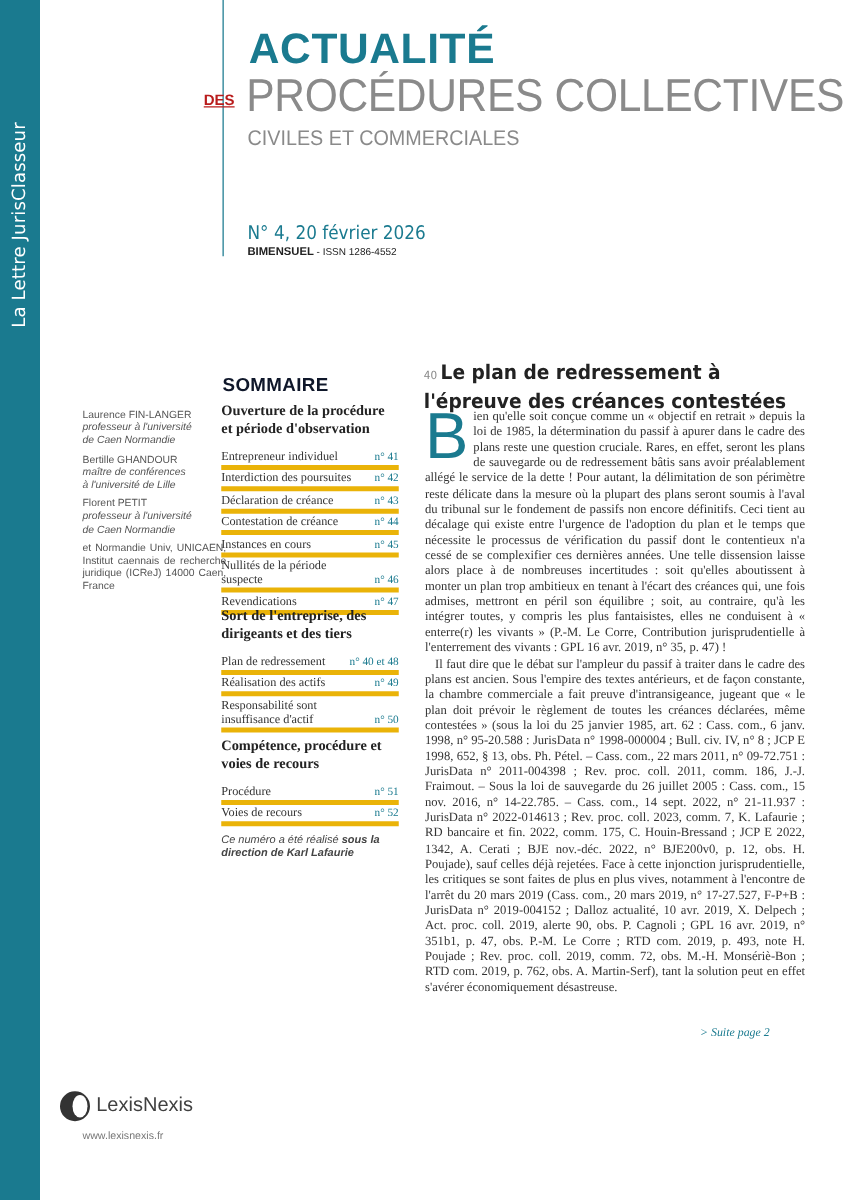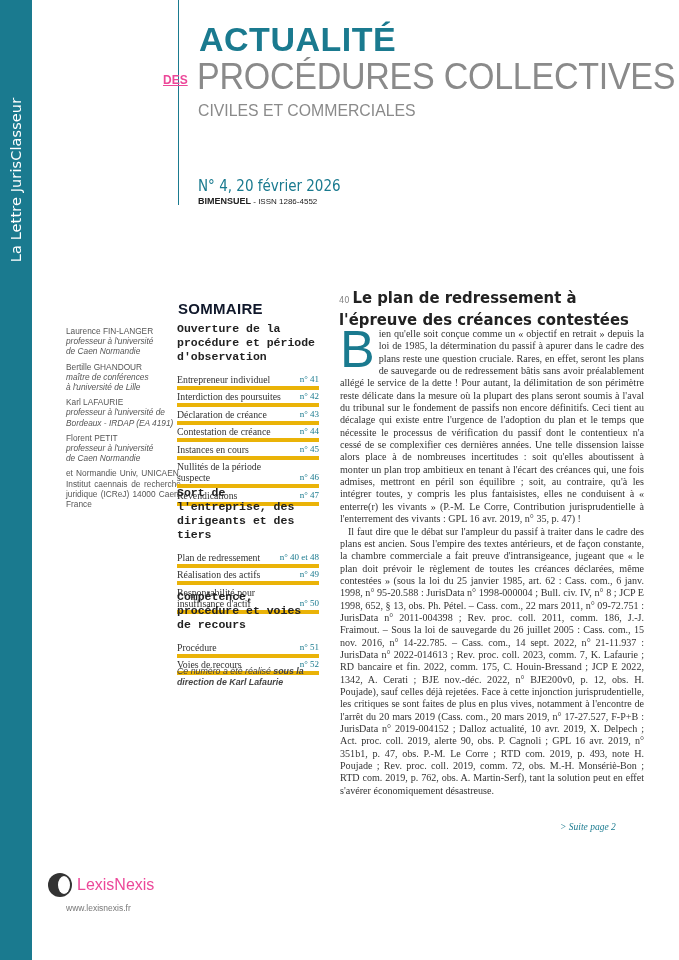--- a/index.html
+++ b/index.html
@@ -4,73 +4,72 @@
 <style>
   html, body { margin:0; padding:0; }
   body { width:679px; height:960px; position:relative; background:#fff; overflow:hidden;
          font-family:"Liberation Serif", serif; color:#333; }
   .sidebar { position:absolute; left:0; top:0; width:32px; height:960px; background:#1a7a8f; }
   .sidebar-text { position:absolute; left:16px; top:180px; transform:translate(-50%,-50%) rotate(-90deg);
          white-space:nowrap; color:#fff; font-family:"DejaVu Sans", sans-serif; font-size:14.5px; letter-spacing:0.1px; }
   .vline { position:absolute; left:178px; top:0; width:1px; height:205px; background:#1a7a8f; }
   .t1 { position:absolute; left:199px; top:20px; font-family:"Liberation Sans", sans-serif; font-weight:bold;
         color:#1a7a8f; font-size:34px; letter-spacing:0.5px; }
-  .des { position:absolute; left:163px; top:73px; font-family:"Liberation Sans", sans-serif; font-weight:bold; color:#ec4899; font-size:12px;text-decoration:underline; }
+  .des { position:absolute; left:163px; top:73px; font-family:"Liberation Sans", sans-serif; font-weight:bold; color:#b91c1c; font-size:12px;text-decoration:underline; }
   .t2 { position:absolute; left:197px; top:56px; font-family:"Liberation Sans", sans-serif; color:#8a8a8a;
         font-size:37px; letter-spacing:-0.3px; transform:scaleX(0.92); transform-origin:left; white-space:nowrap; }
   .t3 { position:absolute; left:198px; top:101px; font-family:"Liberation Sans", sans-serif; color:#8a8a8a; font-size:17px;
         transform:scaleX(0.93); transform-origin:left; white-space:nowrap; }
   .issue { position:absolute; left:198px; top:177px; font-family:"DejaVu Sans", sans-serif; color:#1a7a8f; font-size:15px;
         transform:scaleX(0.9); transform-origin:left; white-space:nowrap; }
   .issn { position:absolute; left:198px; top:196px; font-family:"Liberation Sans", sans-serif; font-size:8px; color:#222; white-space:nowrap; }
   .issn b { font-size:9px; }
   .authors { position:absolute; left:48px; top:326px; width:115px; font-family:"Liberation Sans", sans-serif; font-size:8.3px; line-height:10.2px; color:#555;margin-left:18px; }
   .authors .a { margin-bottom:5px; }
   .authors i { display:block; }
   .somm { position:absolute; left:178px; top:300px; font-family:"Liberation Sans", sans-serif; font-weight:bold; color:#0f172a; font-size:15px; letter-spacing:0.3px; }
   .toc { position:absolute; left:177px; width:142px; }
-  .sec-h { font-family:Liberation Mono, monospace; font-weight:bold; font-size:11.5px; line-height:14px; color:#222; margin-bottom:8px; }
+  .sec-h { font-family:Liberation Serif, serif; font-weight:bold; font-size:11.5px; line-height:14px; color:#222; margin-bottom:8px; }
   .row { display:flex; justify-content:space-between; align-items:flex-end; border-bottom:4px solid #eab308;
          font-family:"Liberation Serif", serif; font-size:9.8px; line-height:11px; padding:1.5px 0 1px; color:#333; }
   .row .n { color:#1a7a8f; font-size:9px; white-space:nowrap; margin-left:4px; }
   .note { position:absolute; left:177px; top:666px; width:150px; font-size:8.8px; line-height:10.5px; color:#444; font-style:italic; font-family:"Liberation Sans", sans-serif; }
   .art-title { position:absolute; left:339px; top:288px; width:320px; font-family:"DejaVu Sans", sans-serif; font-weight:bold;
          font-size:16px; line-height:19px; color:#222; transform:scaleX(0.93); transform-origin:left; }
   .art-title .num { font-weight:normal; font-size:9px; color:#888; margin-right:3px; }
   .body { position:absolute; left:340px; top:328px; width:304px; font-family:"Liberation Serif", serif; font-size:10.1px;
           line-height:12.35px; color:#333; text-align:justify; hyphens:none; }
   .body p { margin:0; }
   .body p + p { text-indent:8px; }
   .dropcap { float:left; font-family:"Liberation Sans", sans-serif; color:#1a7a8f; font-size:52px; line-height:40px; margin:0 4px 0 0; padding-top:1px; }
   .suite { position:absolute; left:560px; top:822px; width:84px; text-align:left; color:#1a7a8f; font-style:italic; font-size:9.5px; font-family:"Liberation Serif", serif; }
   .logo { position:absolute; left:48px; top:873px; display:flex; align-items:center; }
   .logo-mark { width:24px; height:24px; border-radius:50%; background:#333; position:relative; overflow:hidden; }
   .logo-mark::after { content:""; position:absolute; left:10px; top:3px; width:12px; height:18px; border-radius:50%; background:#fff; }
-  .logo-text { font-family:"Liberation Sans", sans-serif; font-size:16px; color:#ec4899; margin-left:5px; }
+  .logo-text { font-family:"Liberation Sans", sans-serif; font-size:16px; color:#404040; margin-left:5px; }
   .url { position:absolute; left:66px; top:903px; font-family:"Liberation Sans", sans-serif; font-size:8.5px; color:#777; }
 </style>
 </head>
 <body>
 
 <div class="sidebar">
   <div class="sidebar-text">La Lettre JurisClasseur</div>
 </div>
 <div class="vline"></div>
 
 <div class="t1">ACTUALITÉ</div>
 <div class="des">DES</div>
 <div class="t2">PROCÉDURES COLLECTIVES</div>
 <div class="t3">CIVILES ET COMMERCIALES</div>
 <div class="issue">N° 4, 20 février 2026</div>
 <div class="issn"><b>BIMENSUEL</b><span> - ISSN 1286-4552</span></div>
 
 <div class="authors">
   <div class="a"><span>Laurence FIN-LANGER</span><i>professeur à l'université</i><i>de Caen Normandie</i></div>
   <div class="a"><span>Bertille GHANDOUR</span><i>maître de conférences</i><i>à l'université de Lille</i></div>
-  <div class="a"><span>Karl LAFAURIE</span><i>professeur à l'université de</i><i>Bordeaux - IRDAP (EA 4191)</i></div>
   <div class="a"><span>Florent PETIT</span><i>professeur à l'université</i><i>de Caen Normandie</i></div>
   <div class="a" style="text-align:justify">et Normandie Univ, UNICAEN, Institut caennais de recherche juridique (ICReJ) 14000 Caen, France</div>
 </div>
 
 <div class="somm">SOMMAIRE</div>
 
 <div class="toc" style="top:322px">
   <div class="sec-h">Ouverture de la procédure et période d'observation</div>
   <div class="row">
       <span>Entrepreneur individuel</span>
@@ -106,21 +105,21 @@
   <div class="sec-h">Sort de l'entreprise, des dirigeants et des tiers</div>
   <div class="row">
       <span>Plan de redressement</span>
       <span class="n">n° 40 et 48</span>
     </div>
   <div class="row">
       <span>Réalisation des actifs</span>
       <span class="n">n° 49</span>
     </div>
   <div class="row">
-      <span style="width:105px">Responsabilité pour insuffisance d'actif</span>
+      <span style="width:105px">Responsabilité sont insuffisance d'actif</span>
       <span class="n">n° 50</span>
     </div>
 </div>
 
 <div class="toc" style="top:590px">
   <div class="sec-h">Compétence, procédure et voies de recours</div>
   <div class="row">
       <span>Procédure</span>
       <span class="n">n° 51</span>
     </div>

